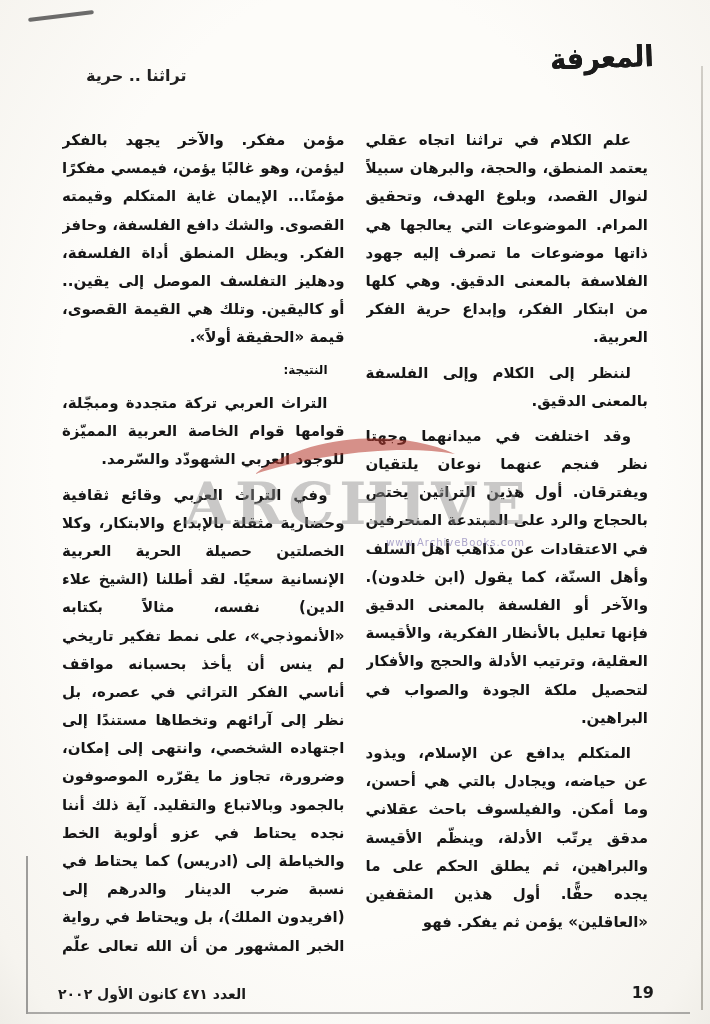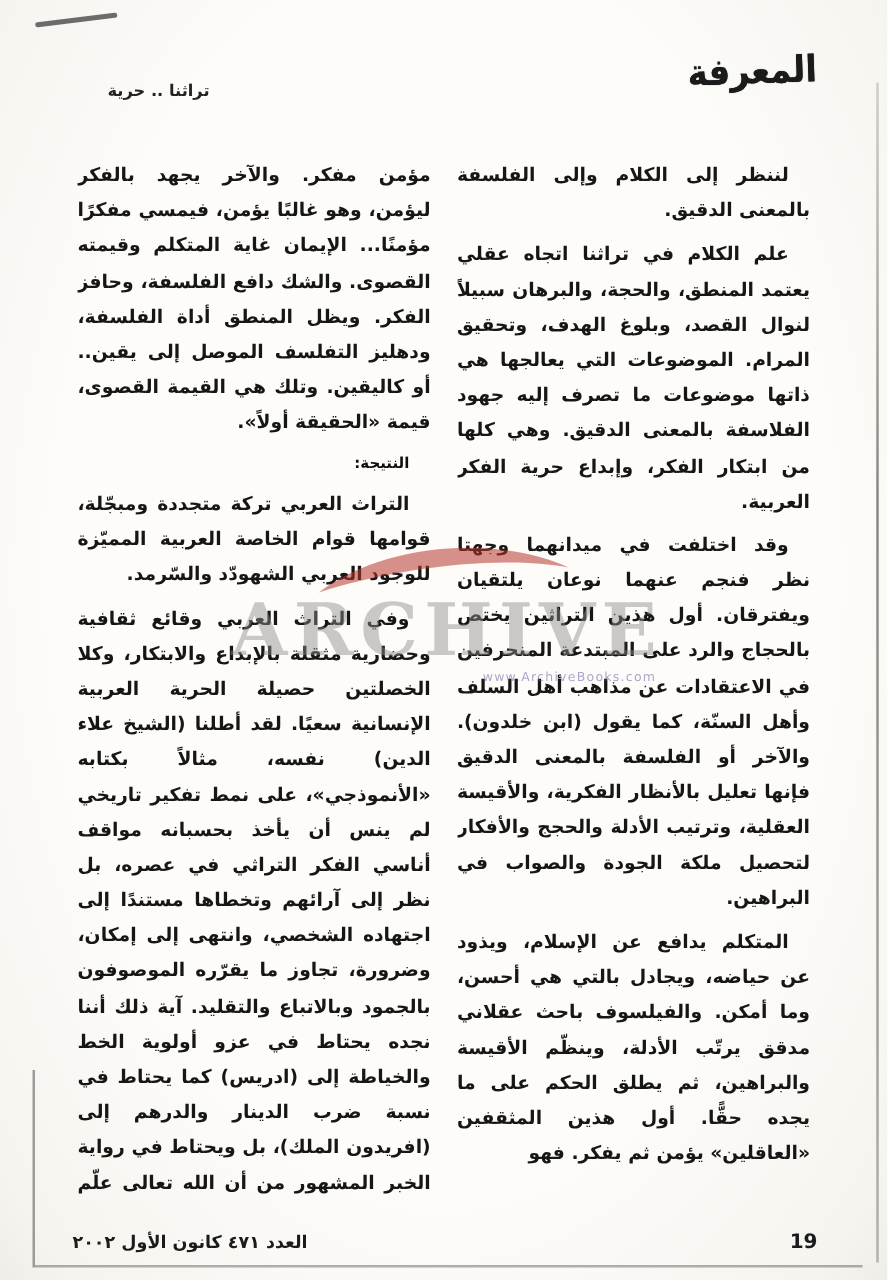--- a/index.html
+++ b/index.html
@@ -30,21 +30,21 @@
   
   .magazine-logo {
     position: absolute; top: 42px; right: 56px;
     font-size: 27px; font-weight: 700;
     transform: rotate(-2deg) scaleY(1.08);
     letter-spacing: -1px;
     text-shadow: 0 0 .6px #000;
   }
   .section-title {
     position: absolute; top: 66px; left: 86px;
-    font-size: 13px; font-weight: 700; color: #222;
+    font-size: 16px; font-weight: 700; color: #222;
   }
 
   
   .columns {
     position: absolute; top: 110px; right: 62px; left: 62px; bottom: 68px;
     display: flex; gap: 21px;
   }
   .col { flex: 1 1 0; overflow: hidden; margin-top: 16px; }
   .para {
     font-size: 15px;
@@ -110,22 +110,22 @@
   <div class="artifact art-top-left"></div>
   <div class="artifact art-right-edge"></div>
   <div class="artifact art-bottom-edge"></div>
   <div class="artifact art-left-edge"></div>
 
   <div class="magazine-logo">المعرفة</div>
   <div class="section-title">تراثنا .. حرية</div>
 
   <main class="columns">
     <div class="col" id="col-right">
+        <p class="para">علم الكلام في تراثنا اتجاه عقلي يعتمد المنطق، والحجة، والبرهان سبيلاً لنوال القصد، وبلوغ الهدف، وتحقيق المرام. الموضوعات التي يعالجها هي ذاتها موضوعات ما تصرف إليه جهود الفلاسفة بالمعنى الدقيق. وهي كلها من ابتكار الفكر، وإبداع حرية الفكر العربية.</p>
         <p class="para">لننظر إلى الكلام وإلى الفلسفة بالمعنى الدقيق.</p>
-        <p class="para">علم الكلام في تراثنا اتجاه عقلي يعتمد المنطق، والحجة، والبرهان سبيلاً لنوال القصد، وبلوغ الهدف، وتحقيق المرام. الموضوعات التي يعالجها هي ذاتها موضوعات ما تصرف إليه جهود الفلاسفة بالمعنى الدقيق. وهي كلها من ابتكار الفكر، وإبداع حرية الفكر العربية.</p>
         <p class="para">وقد اختلفت في ميدانهما وجهتا نظر فنجم عنهما نوعان يلتقيان ويفترقان. أول هذين التراثين يختص بالحجاج والرد على المبتدعة المنحرفين في الاعتقادات عن مذاهب أهل السلف وأهل السنّة، كما يقول (ابن خلدون). والآخر أو الفلسفة بالمعنى الدقيق فإنها تعليل بالأنظار الفكرية، والأقيسة العقلية، وترتيب الأدلة والحجج والأفكار لتحصيل ملكة الجودة والصواب في البراهين.</p>
         <p class="para">المتكلم يدافع عن الإسلام، ويذود عن حياضه، ويجادل بالتي هي أحسن، وما أمكن. والفيلسوف باحث عقلاني مدقق يرتّب الأدلة، وينظّم الأقيسة والبراهين، ثم يطلق الحكم على ما يجده حقًّا. أول هذين المثقفين «العاقلين» يؤمن ثم يفكر. فهو</p>
       </div>
     <div class="col" id="col-left">
         <p class="para cont">مؤمن مفكر. والآخر يجهد بالفكر ليؤمن، وهو غالبًا يؤمن، فيمسي مفكرًا مؤمنًا... الإيمان غاية المتكلم وقيمته القصوى. والشك دافع الفلسفة، وحافز الفكر. ويظل المنطق أداة الفلسفة، ودهليز التفلسف الموصل إلى يقين.. أو كاليقين. وتلك هي القيمة القصوى، قيمة «الحقيقة أولاً».</p>
         <h3 class="para heading">النتيجة:</h3>
         <p class="para">التراث العربي تركة متجددة ومبجّلة، قوامها قوام الخاصة العربية المميّزة للوجود العربي الشهودّد والسّرمد.</p>
         <p class="para">وفي التراث العربي وقائع ثقافية وحضارية مثقلة بالإبداع والابتكار، وكلا الخصلتين حصيلة الحرية العربية الإنسانية سعيًا. لقد أطلنا (الشيخ علاء الدين) نفسه، مثالاً بكتابه «الأنموذجي»، على نمط تفكير تاريخي لم ينس أن يأخذ بحسبانه مواقف أناسي الفكر التراثي في عصره، بل نظر إلى آرائهم وتخطاها مستندًا إلى اجتهاده الشخصي، وانتهى إلى إمكان، وضرورة، تجاوز ما يقرّره الموصوفون بالجمود وبالاتباع والتقليد. آية ذلك أننا نجده يحتاط في عزو أولوية الخط والخياطة إلى (ادريس) كما يحتاط في نسبة ضرب الدينار والدرهم إلى (افريدون الملك)، بل ويحتاط في رواية الخبر المشهور من أن الله تعالى علّم (آدم) ألف حرفة بشرية حين علّم (آدم) الاسماء كلها... وهذه</p>
       </div>
   </main>

